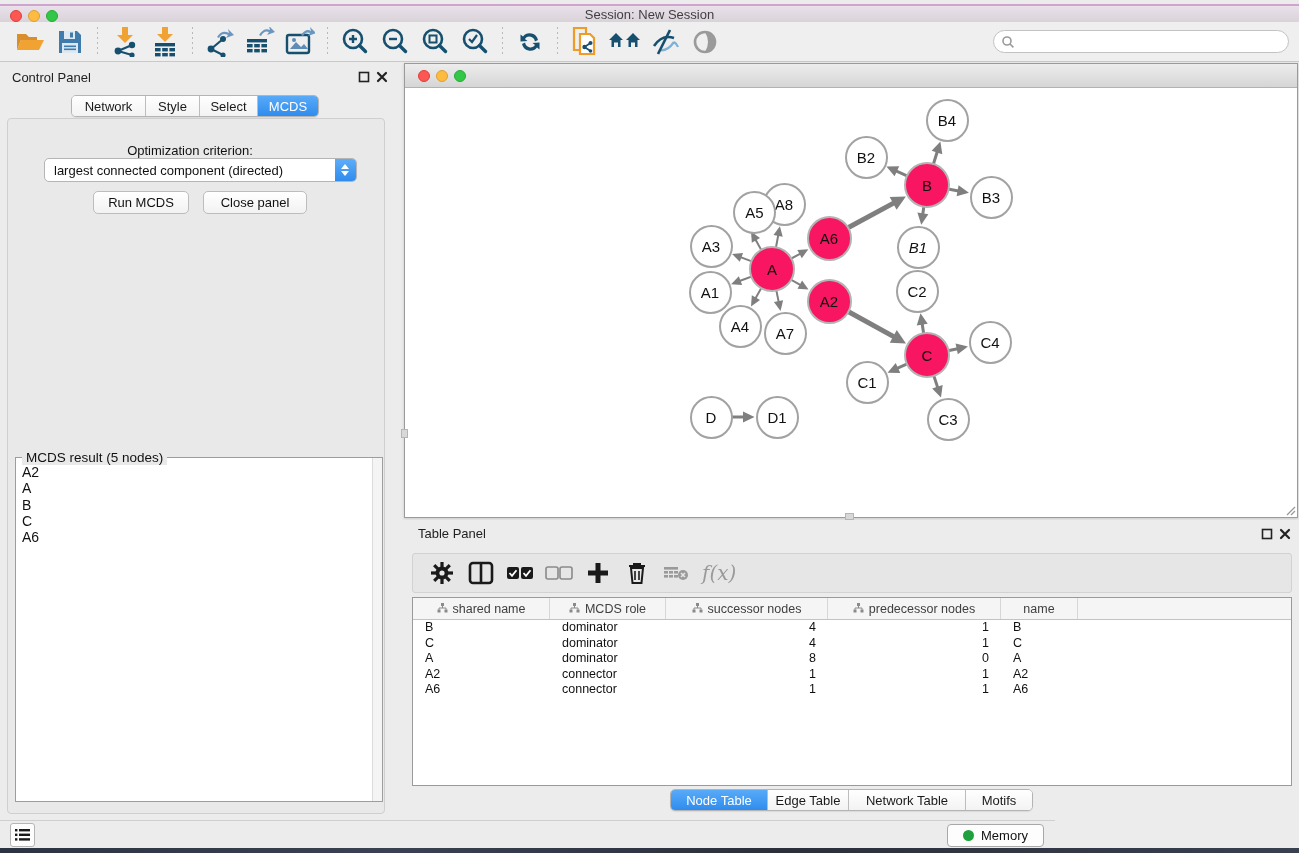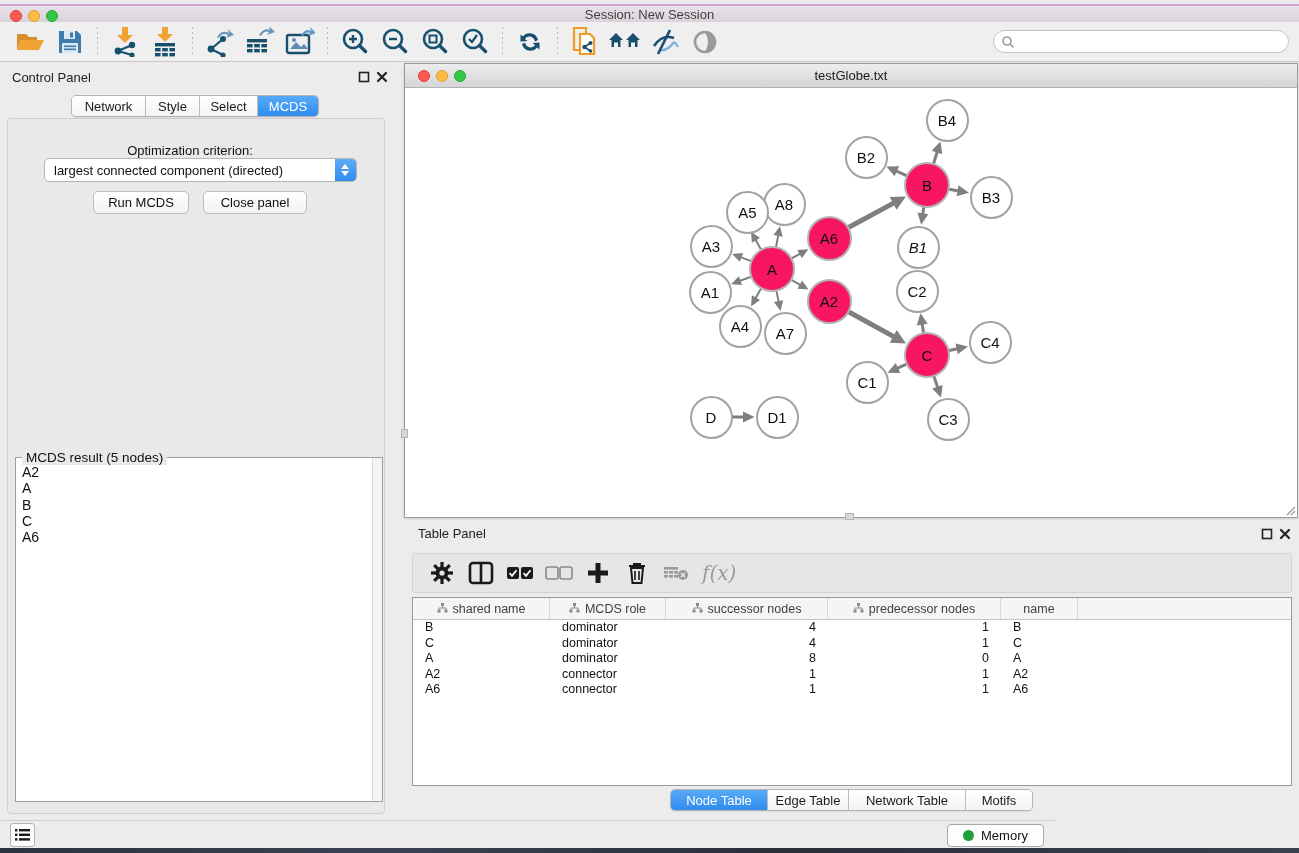--- a/index.html
+++ b/index.html
@@ -312,21 +312,20 @@
       <div class="groupbox-label">MCDS result (5 nodes)</div>
     </div>
   </div>
 </div>
 
 <div class="net-window">
   <div class="net-titlebar">
     <span class="tl red" style="left:13px; top:6px;"></span>
     <span class="tl yellow" style="left:31px; top:6px;"></span>
     <span class="tl green" style="left:49px; top:6px;"></span>
-    <div class="title">testGlobe.txt</div>
   </div>
   <div class="net-canvas" id="net-canvas">
       <svg width="892" height="429">
         <line x1="367" y1="181" x2="350.4203448362906" y2="151.46748923964267" stroke="#7f7f7f" stroke-width="2"></line>
         <polygon points="346.0145320259219,143.61963517117334 355.00820338431004,150.03865966850225 346.8115558016865,154.64028638155406" fill="#7f7f7f"></polygon>
         <line x1="367" y1="181" x2="373.2812543971327" y2="146.97653868219763" stroke="#7f7f7f" stroke-width="2"></line>
         <polygon points="374.91518171223765,138.12609905871258 377.72160316549656,148.81319401602855 368.47781066985664,147.10664770914116" fill="#7f7f7f"></polygon>
         <line x1="367" y1="181" x2="335.47446452140446" y2="169.1133226883984" stroke="#7f7f7f" stroke-width="2"></line>
         <polygon points="327.05318894386033,165.93808763457028 338.0683401136863,165.06834933721737 334.7519835019102,173.863903829319" fill="#7f7f7f"></polygon>
         <line x1="367" y1="181" x2="334.53333587991284" y2="193.0440850768065" stroke="#7f7f7f" stroke-width="2"></line>
@@ -360,21 +359,21 @@
         <line x1="522" y1="267" x2="552.6809009057507" y2="260.6690204480197" stroke="#7f7f7f" stroke-width="3"></line>
         <polygon points="562.9642506175574,258.54705939637705 552.8231422509708,266.3065968244167 550.5799262820914,255.43562712907837" fill="#7f7f7f"></polygon>
         <line x1="306" y1="329" x2="339" y2="329" stroke="#7f7f7f" stroke-width="3"></line>
         <polygon points="349.5,329 338,334.55 338,323.45" fill="#7f7f7f"></polygon>
       </svg>
       <div class="gnode" style="left: 520.5px; top: 10.5px; width: 43px; height: 43px;">B4</div>
       <div class="gnode" style="left: 439.5px; top: 47.5px; width: 43px; height: 43px;">B2</div>
       <div class="gnode hot" style="left: 499px; top: 74px; width: 46px; height: 46px;">B</div>
       <div class="gnode" style="left: 564.5px; top: 87.5px; width: 43px; height: 43px;">B3</div>
       <div class="gnode" style="left: 357.5px; top: 94.5px; width: 43px; height: 43px;">A8</div>
-      <div class="gnode" style="left: 321px; top: 102.5px; width: 43px; height: 43px;">A5</div>
+      <div class="gnode" style="left: 328px; top: 102.5px; width: 43px; height: 43px;">A5</div>
       <div class="gnode hot" style="left: 401.5px; top: 127.5px; width: 45px; height: 45px;">A6</div>
       <div class="gnode" style="left: 284.5px; top: 136.5px; width: 43px; height: 43px;">A3</div>
       <div class="gnode" style="left: 491.5px; top: 137.5px; width: 43px; height: 43px; font-style: italic;">B1</div>
       <div class="gnode hot" style="left: 344px; top: 158px; width: 46px; height: 46px;">A</div>
       <div class="gnode" style="left: 283.5px; top: 182.5px; width: 43px; height: 43px;">A1</div>
       <div class="gnode" style="left: 490.5px; top: 181.5px; width: 43px; height: 43px;">C2</div>
       <div class="gnode hot" style="left: 401.5px; top: 190.5px; width: 45px; height: 45px;">A2</div>
       <div class="gnode" style="left: 313.5px; top: 216.5px; width: 43px; height: 43px;">A4</div>
       <div class="gnode" style="left: 358.5px; top: 223.5px; width: 43px; height: 43px;">A7</div>
       <div class="gnode" style="left: 563.5px; top: 232.5px; width: 43px; height: 43px;">C4</div>

